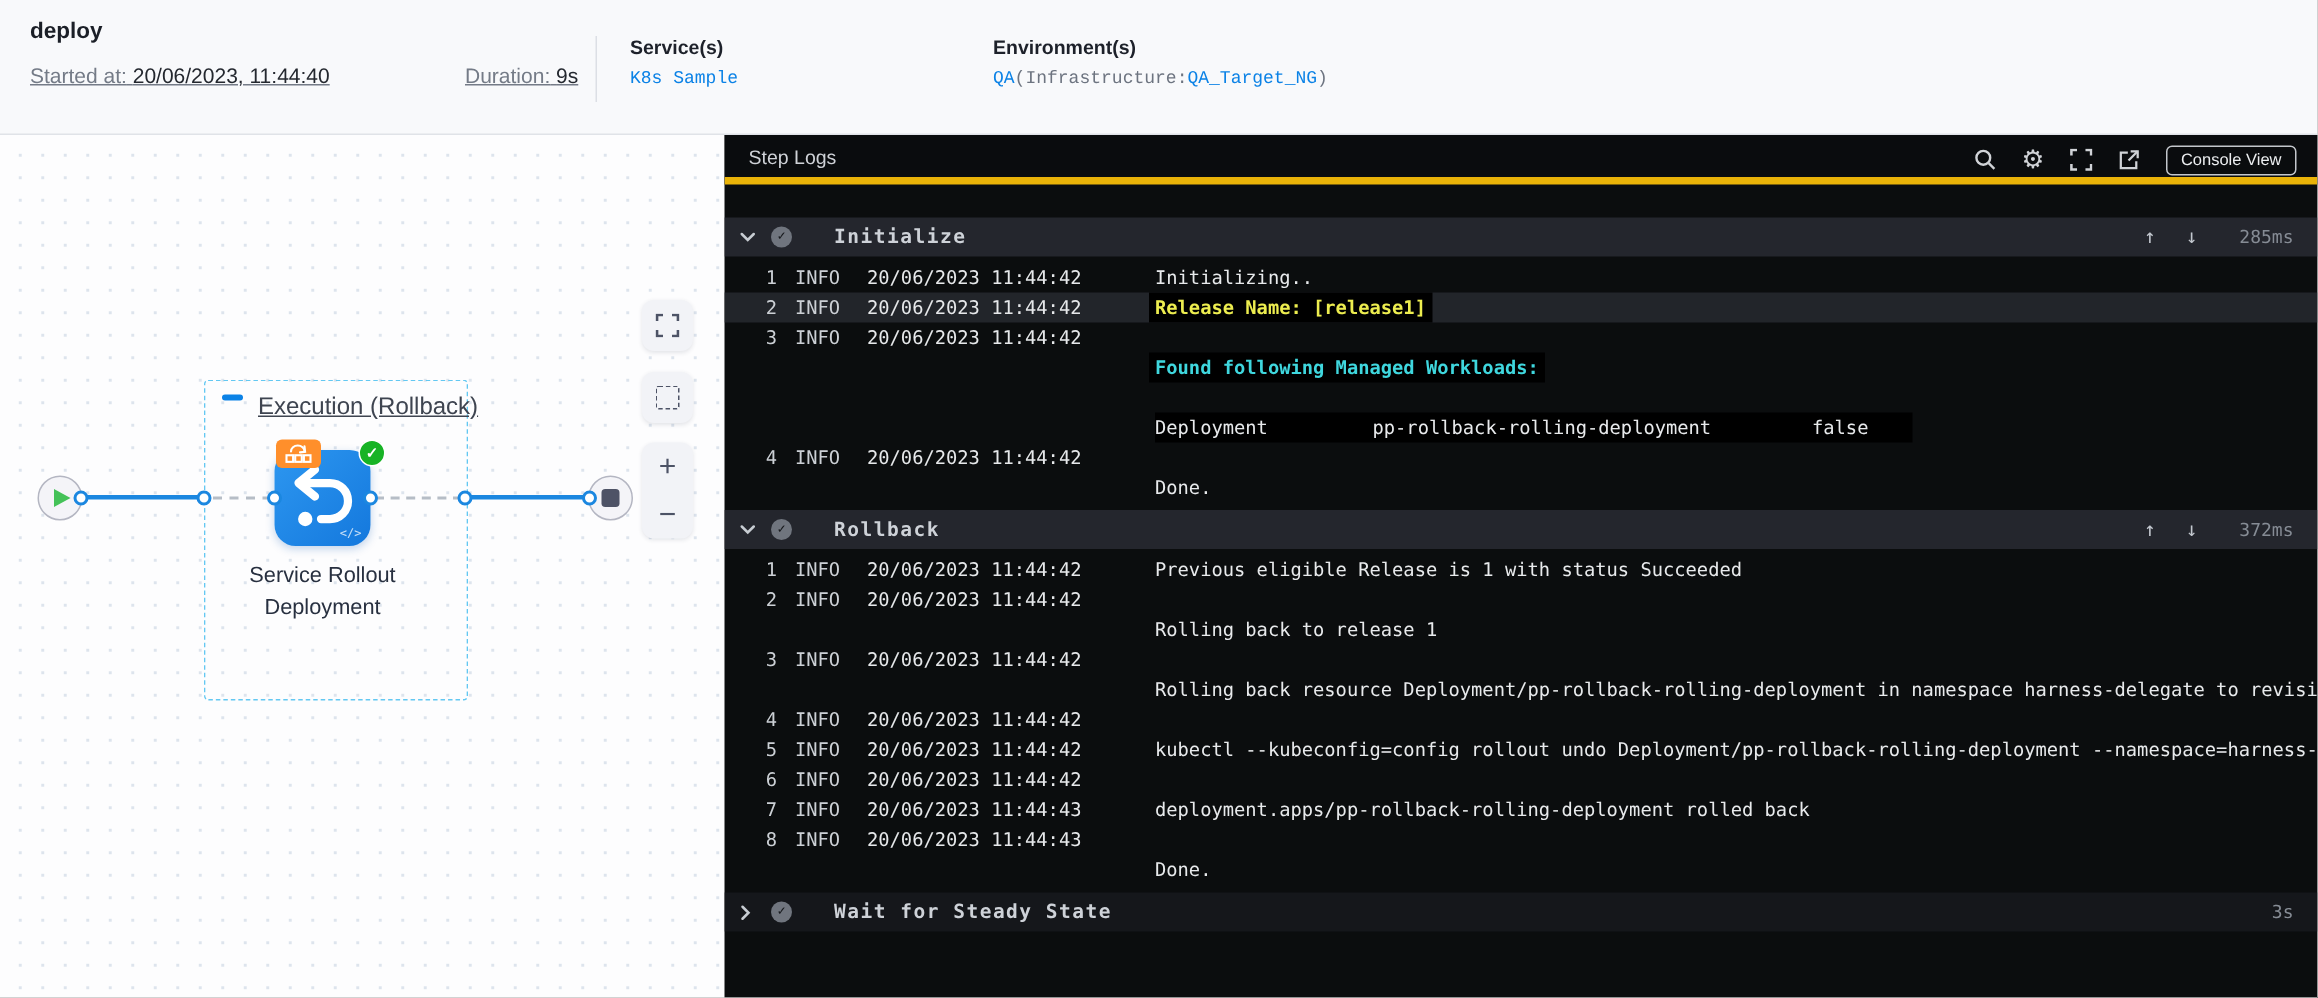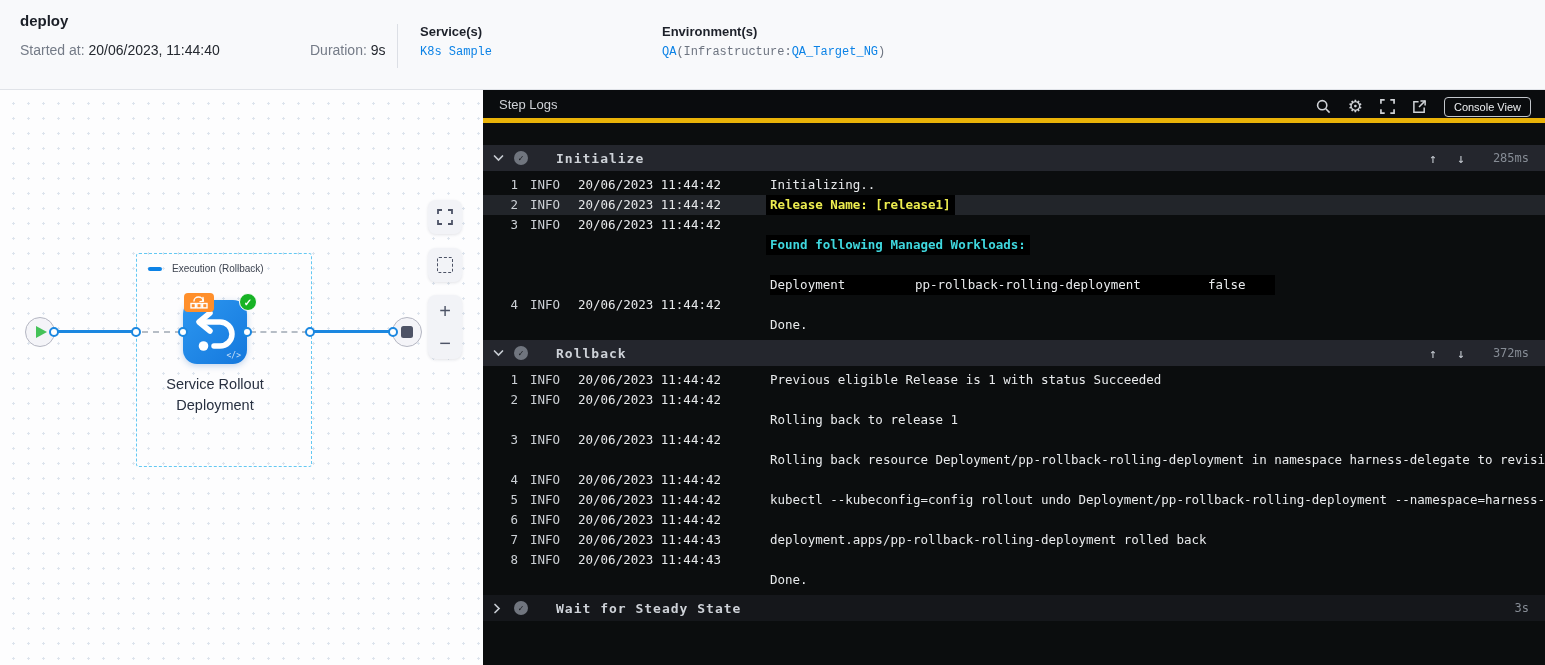--- a/index.html
+++ b/index.html
@@ -4,21 +4,21 @@
 <style>
   * { margin:0; padding:0; box-sizing:border-box; }
   html,body { width:1545px; height:665px; overflow:hidden; background:#fff;
               font-family:"Liberation Sans", sans-serif; }
   #root { position:relative; width:1545px; height:665px; }
 
   
   .top-header { position:absolute; left:0; top:0; width:1545px; height:90px;
     background:#f8f9fb; border-bottom:1px solid #e0e3e8; }
   .hdr-title { position:absolute; left:20px; top:12px; font-size:15px; font-weight:bold; color:#1b1f27; }
-  .hdr-line { position:absolute; top:42px; font-size:14px; color:#747b87; }
+  .hdr-line { position:absolute; top:42px; font-size:14px; color:#747b87;text-decoration:underline; }
   .hdr-line b { color:#24282f; font-weight:normal; }
   .hdr-sep { position:absolute; left:397px; top:24px; width:1px; height:44px; background:#dcdfe5; }
   .hdr-block { position:absolute; top:24px; }
   .hdr-block .lbl { font-size:13px; font-weight:bold; color:#1d212a; margin-bottom:6px; }
   .hdr-block .val { font-size:12px; color:#0b82e6;font-family:Liberation Mono, monospace; }
   .hdr-block .val .plain { color:#6d7480; }
   a.link { color:#0b82e6; text-decoration:none; cursor:pointer; }
 
   
   .canvas { position:absolute; left:0; top:90px; width:483px; height:575px;
@@ -31,22 +31,22 @@
     align-items:center; justify-content:center; cursor:pointer; color:#4d5366; }
   .zoom-panel { position:absolute; left:428px; top:205px; width:34px; height:64px;
     background:#f2f3f7; border-radius:8px; box-shadow:0 1px 3px rgba(40,50,70,.12);
     display:flex; flex-direction:column; }
   .zoom-panel button { flex:1; background:transparent; border:none; font-size:20px;
     color:#4d5366; cursor:pointer; line-height:1; }
   .marquee-glyph { width:16px; height:16px; border:1.5px dashed #4d5366; border-radius:2px; }
 
   .stage-box { position:absolute; left:136px; top:163px; width:176px; height:214px;
     border:1px dashed #63c8f2; border-radius:3px; }
-  .stage-label { position:absolute; left:148px; top:173px; display:flex; align-items:center;
-    gap:10px; font-size:10px; color:#3e4450; white-space:nowrap; }
+  .stage-label { position:absolute; left:148px; top:173px; display:flex; align-items:flex-start;
+    gap:10px; font-size:16px; color:#3e4450; white-space:nowrap;text-decoration:underline; }
   .stage-minus { width:14px; height:4px; background:#0b82e6; border-radius:2px; cursor:pointer; }
 
   .edge-solid { position:absolute; top:240px; height:2.5px; background:#1b87e0; border-radius:2px; }
   .edge-dashed { position:absolute; top:240px; height:0; border-top:2px dashed #b6bdc6; }
   .port { position:absolute; width:10px; height:10px; border-radius:50%;
     background:#fff; border:2.2px solid #1b87e0; }
 
   .round-node { position:absolute; width:30px; height:30px; border-radius:50%;
     background:#f4f4f8; border:1.5px solid #b4b6c2; display:flex; align-items:center; justify-content:center; }
   .play-tri { width:0; height:0; border-left:11px solid #44c258; border-top:6.5px solid transparent;

